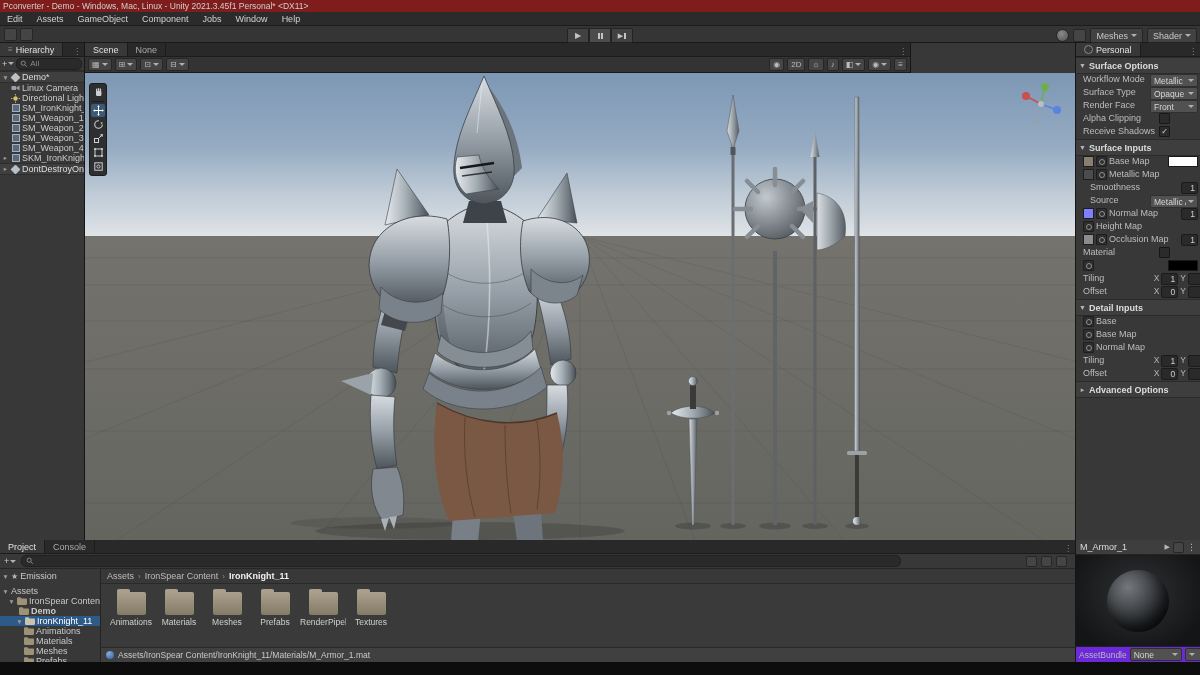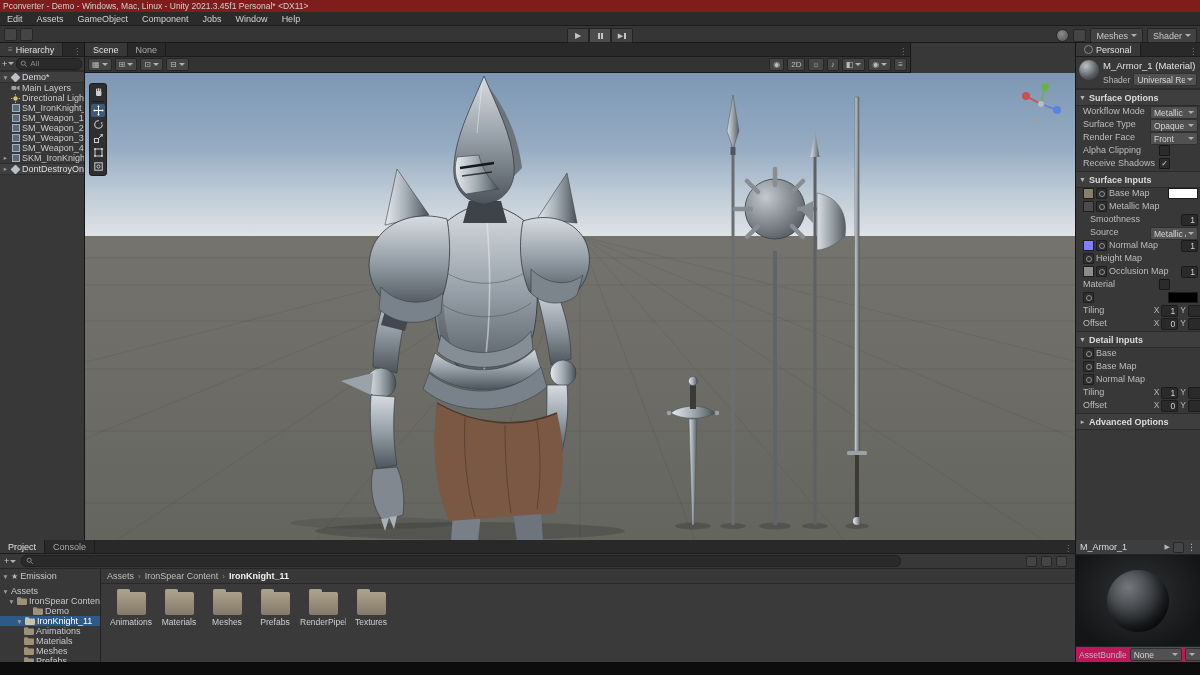--- a/index.html
+++ b/index.html
@@ -101,21 +101,21 @@
   
   #preview{left:1075px;top:540px;width:125px;height:122px;border-left:1px solid #161616;
            display:flex;flex-direction:column;}
   .prev-head{height:14px;background:#3e3e3e;border-bottom:1px solid #232323;display:flex;
              align-items:center;gap:3px;padding:0 4px;font-size:9px;color:#ddd;}
   .prev-body{flex:1;background:radial-gradient(ellipse at 50% 42%,#303134,#141516 80%);
              display:flex;align-items:center;justify-content:center;}
   .prevsphere{width:62px;height:62px;border-radius:50%;
               background:radial-gradient(circle at 34% 28%,#74787c,#3b3e41 45%,#101112 88%);
               box-shadow:inset -6px -8px 14px rgba(0,0,0,.6);}
-  .ab-row{height:15px;background:#be185d;border-top:1px solid #232323;display:flex;
+  .ab-row{height:15px;background:#6d28d9;border-top:1px solid #232323;display:flex;
           align-items:center;gap:3px;padding:0 3px;font-size:8.5px;color:#b8b8b8;overflow:hidden;}
   
   #project{left:0;top:540px;width:1075px;height:122px;display:flex;flex-direction:column;}
   .p-toolbar{height:14px;background:#383838;border-bottom:1px solid #262626;display:flex;
              align-items:center;gap:5px;padding:0 4px;}
   .p-search{flex:1;max-width:870px;height:10px;background:#2a2a2a;border:1px solid #202020;
             border-radius:5px;display:flex;align-items:center;padding:0 4px;gap:3px;}
   .p-ticons{display:flex;gap:4px;margin-left:auto;margin-right:4px;}
   .p-body{flex:1;display:flex;overflow:hidden;}
   .p-tree{width:100px;border-right:1px solid #232323;padding-top:2px;overflow:hidden;background:#383838;}
@@ -225,21 +225,21 @@
       <span class="hlabel">Demo*</span>
     </div>
     <div class="h-row">
       <span class="tw"></span>
       <span class="hic">
         <svg width="10" height="8" viewBox="0 0 11 8">
             <rect x="0.5" y="1.5" width="6" height="5" rx="1" fill="#9aa0a6"></rect>
             <polygon points="7,3 10.5,1 10.5,7 7,5" fill="#9aa0a6"></polygon>
           </svg>
       </span>
-      <span class="hlabel">Main Layers</span>
+      <span class="hlabel">Linux Camera</span>
     </div>
     <div class="h-row">
       <span class="tw"></span>
       <span class="hic">
         <svg width="9" height="9" viewBox="0 0 9 9">
             <circle cx="4.5" cy="4.5" r="2.2" fill="#d8c267"></circle>
             <g stroke="#d8c267" stroke-width="0.9">
               <path d="M4.5,0 v1.4"></path>
               <path d="M4.5,7.6 v1.4"></path>
               <path d="M0,4.5 h1.4"></path>
@@ -580,33 +580,20 @@
   <div class="abs panel" id="inspector">
     <div class="tabbar">
       <div class="tab active">
         <span style="width:7px;height:7px;border:1px solid #8a8a8a;border-radius:50%;display: inline-block;"></span>
         <span>Personal</span>
       </div>
       <div class="tab-fill">
           <span>⋮</span>
         </div>
     </div>
-    <div class="insp-head">
-      <div class="matball"></div>
-      <div class="ih-col">
-        <div class="ih-name">M_Armor_1 (Material)</div>
-        <div class="ih-shader">
-          <span>Shader</span>
-          <div class="dd shader">
-            <span class="ddt">Universal Re</span>
-            <span class="carCSS" style="border-top-width:3px;"></span>
-          </div>
-        </div>
-      </div>
-    </div>
 
     <div class="sect">
       <span class="fold">▼</span>
       <span>Surface Options</span>
     </div>
     <div class="i-row">
       <span class="i-label">Workflow Mode</span>
         <span class="spc"></span>
       <div class="dd w40">
           <span class="ddt">Metallic</span>
@@ -815,21 +802,21 @@
         </div>
         <div class="t-row" style="padding-left:8px;">
           <span class="tw">▼</span>
           <span class="fold-ic">
               <svg width="10" height="8" viewBox="0 0 10 8">
                 <path d="M0,1.5 C0,0.8 0.5,0.3 1.2,0.3 L3.5,0.3 L4.5,1.5 L9,1.5 C9.6,1.5 10,2 10,2.6 L10,6.8 C10,7.5 9.6,8 9,8 L1,8 C0.4,8 0,7.5 0,6.8 Z" fill="#9d9176"></path>
               </svg>
             </span>
           <span>IronSpear Content</span>
         </div>
-        <div class="t-row" style="padding-left:24px;">
+        <div class="t-row" style="padding-left:10px;font-weight:bold;">
           <span class="tw"></span>
           <span class="fold-ic">
               <svg width="10" height="8" viewBox="0 0 10 8">
                 <path d="M0,1.5 C0,0.8 0.5,0.3 1.2,0.3 L3.5,0.3 L4.5,1.5 L9,1.5 C9.6,1.5 10,2 10,2.6 L10,6.8 C10,7.5 9.6,8 9,8 L1,8 C0.4,8 0,7.5 0,6.8 Z" fill="#9d9176"></path>
               </svg>
             </span>
           <span>Demo</span>
         </div>
         <div class="t-row sel" style="padding-left:16px;">
           <span class="tw">▼</span>
@@ -900,20 +887,24 @@
           </div>
           <div class="fitem">
             <div class="bigfold"></div>
             <div class="flabel">RenderPipel...</div>
           </div>
           <div class="fitem">
             <div class="bigfold"></div>
             <div class="flabel">Textures</div>
           </div>
         </div>
+        <div class="p-status">
+          <span class="matdot"></span>
+          <span>Assets/IronSpear Content/IronKnight_11/Materials/M_Armor_1.mat</span>
+        </div>
       </div>
     </div>
   </div>
 
   <div class="abs panel" id="preview">
     <div class="prev-head">
       <span style="flex:1;overflow:hidden;white-space:nowrap;">M_Armor_1</span>
       <span style="font-size:7px;color:#b5b5b5;">▶</span>
       <span class="ghosticon" style="width:9px;height:9px;"></span>
       <span style="color:#b5b5b5;">⋮</span>

